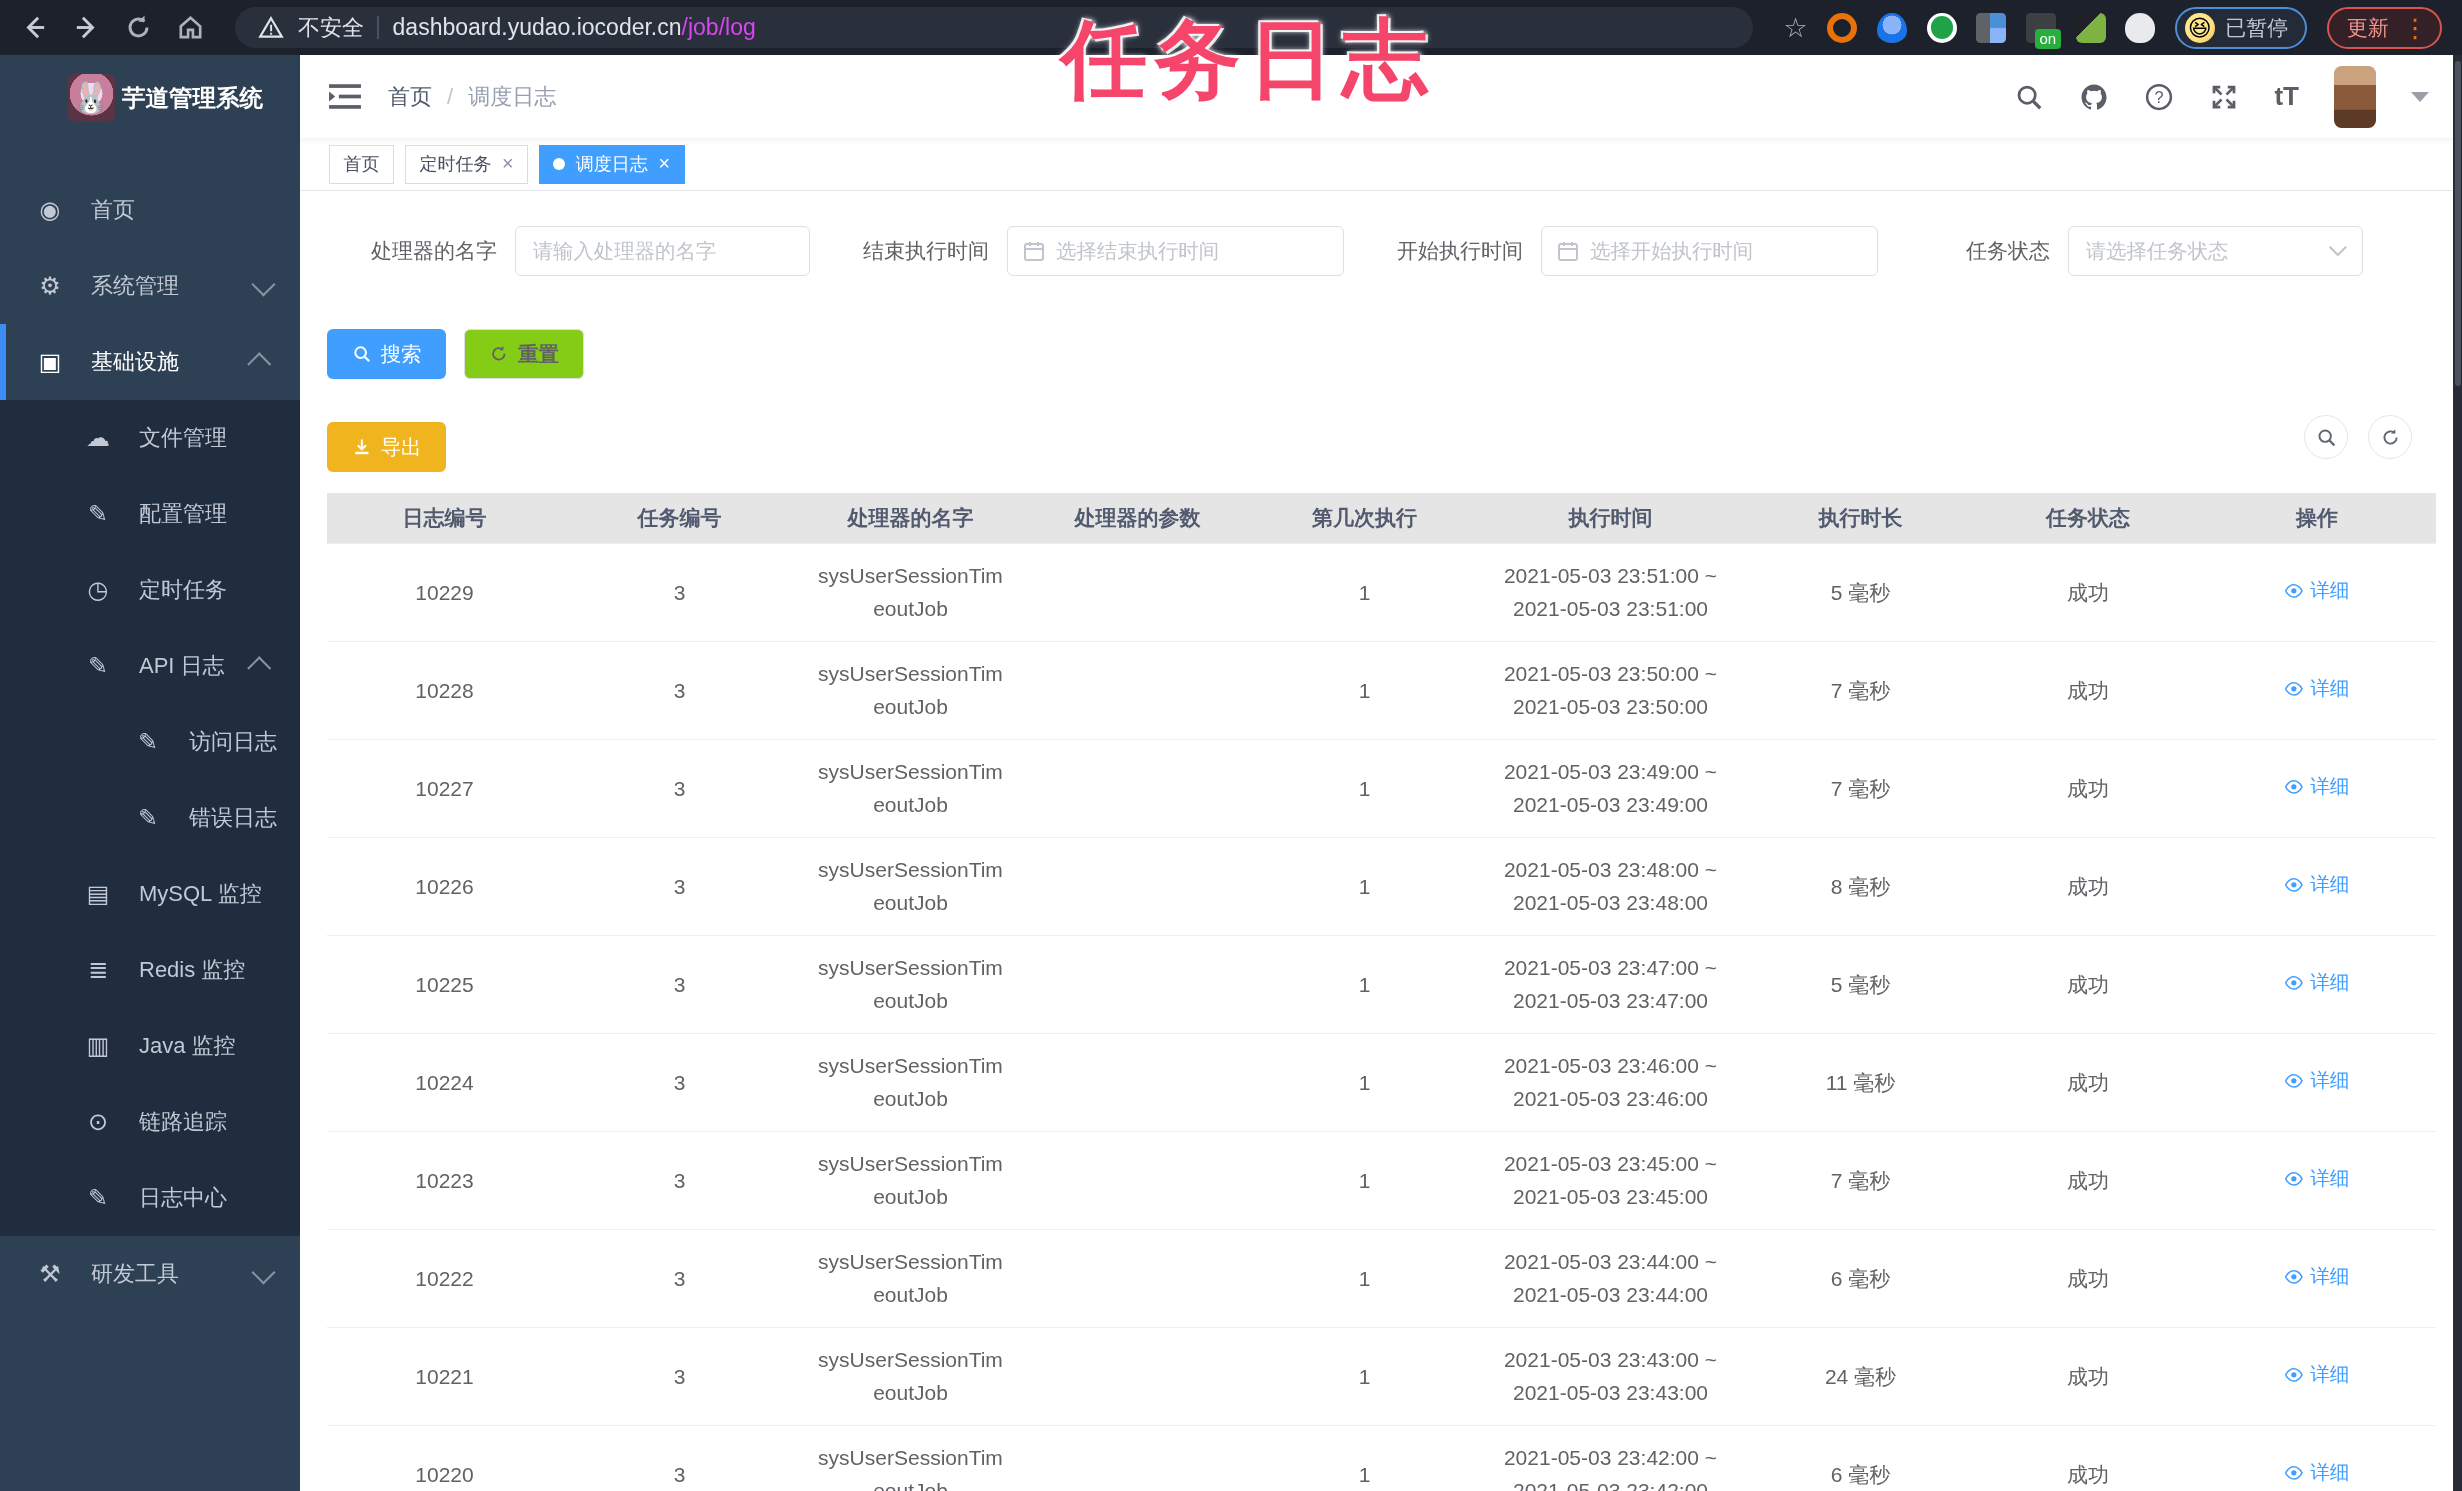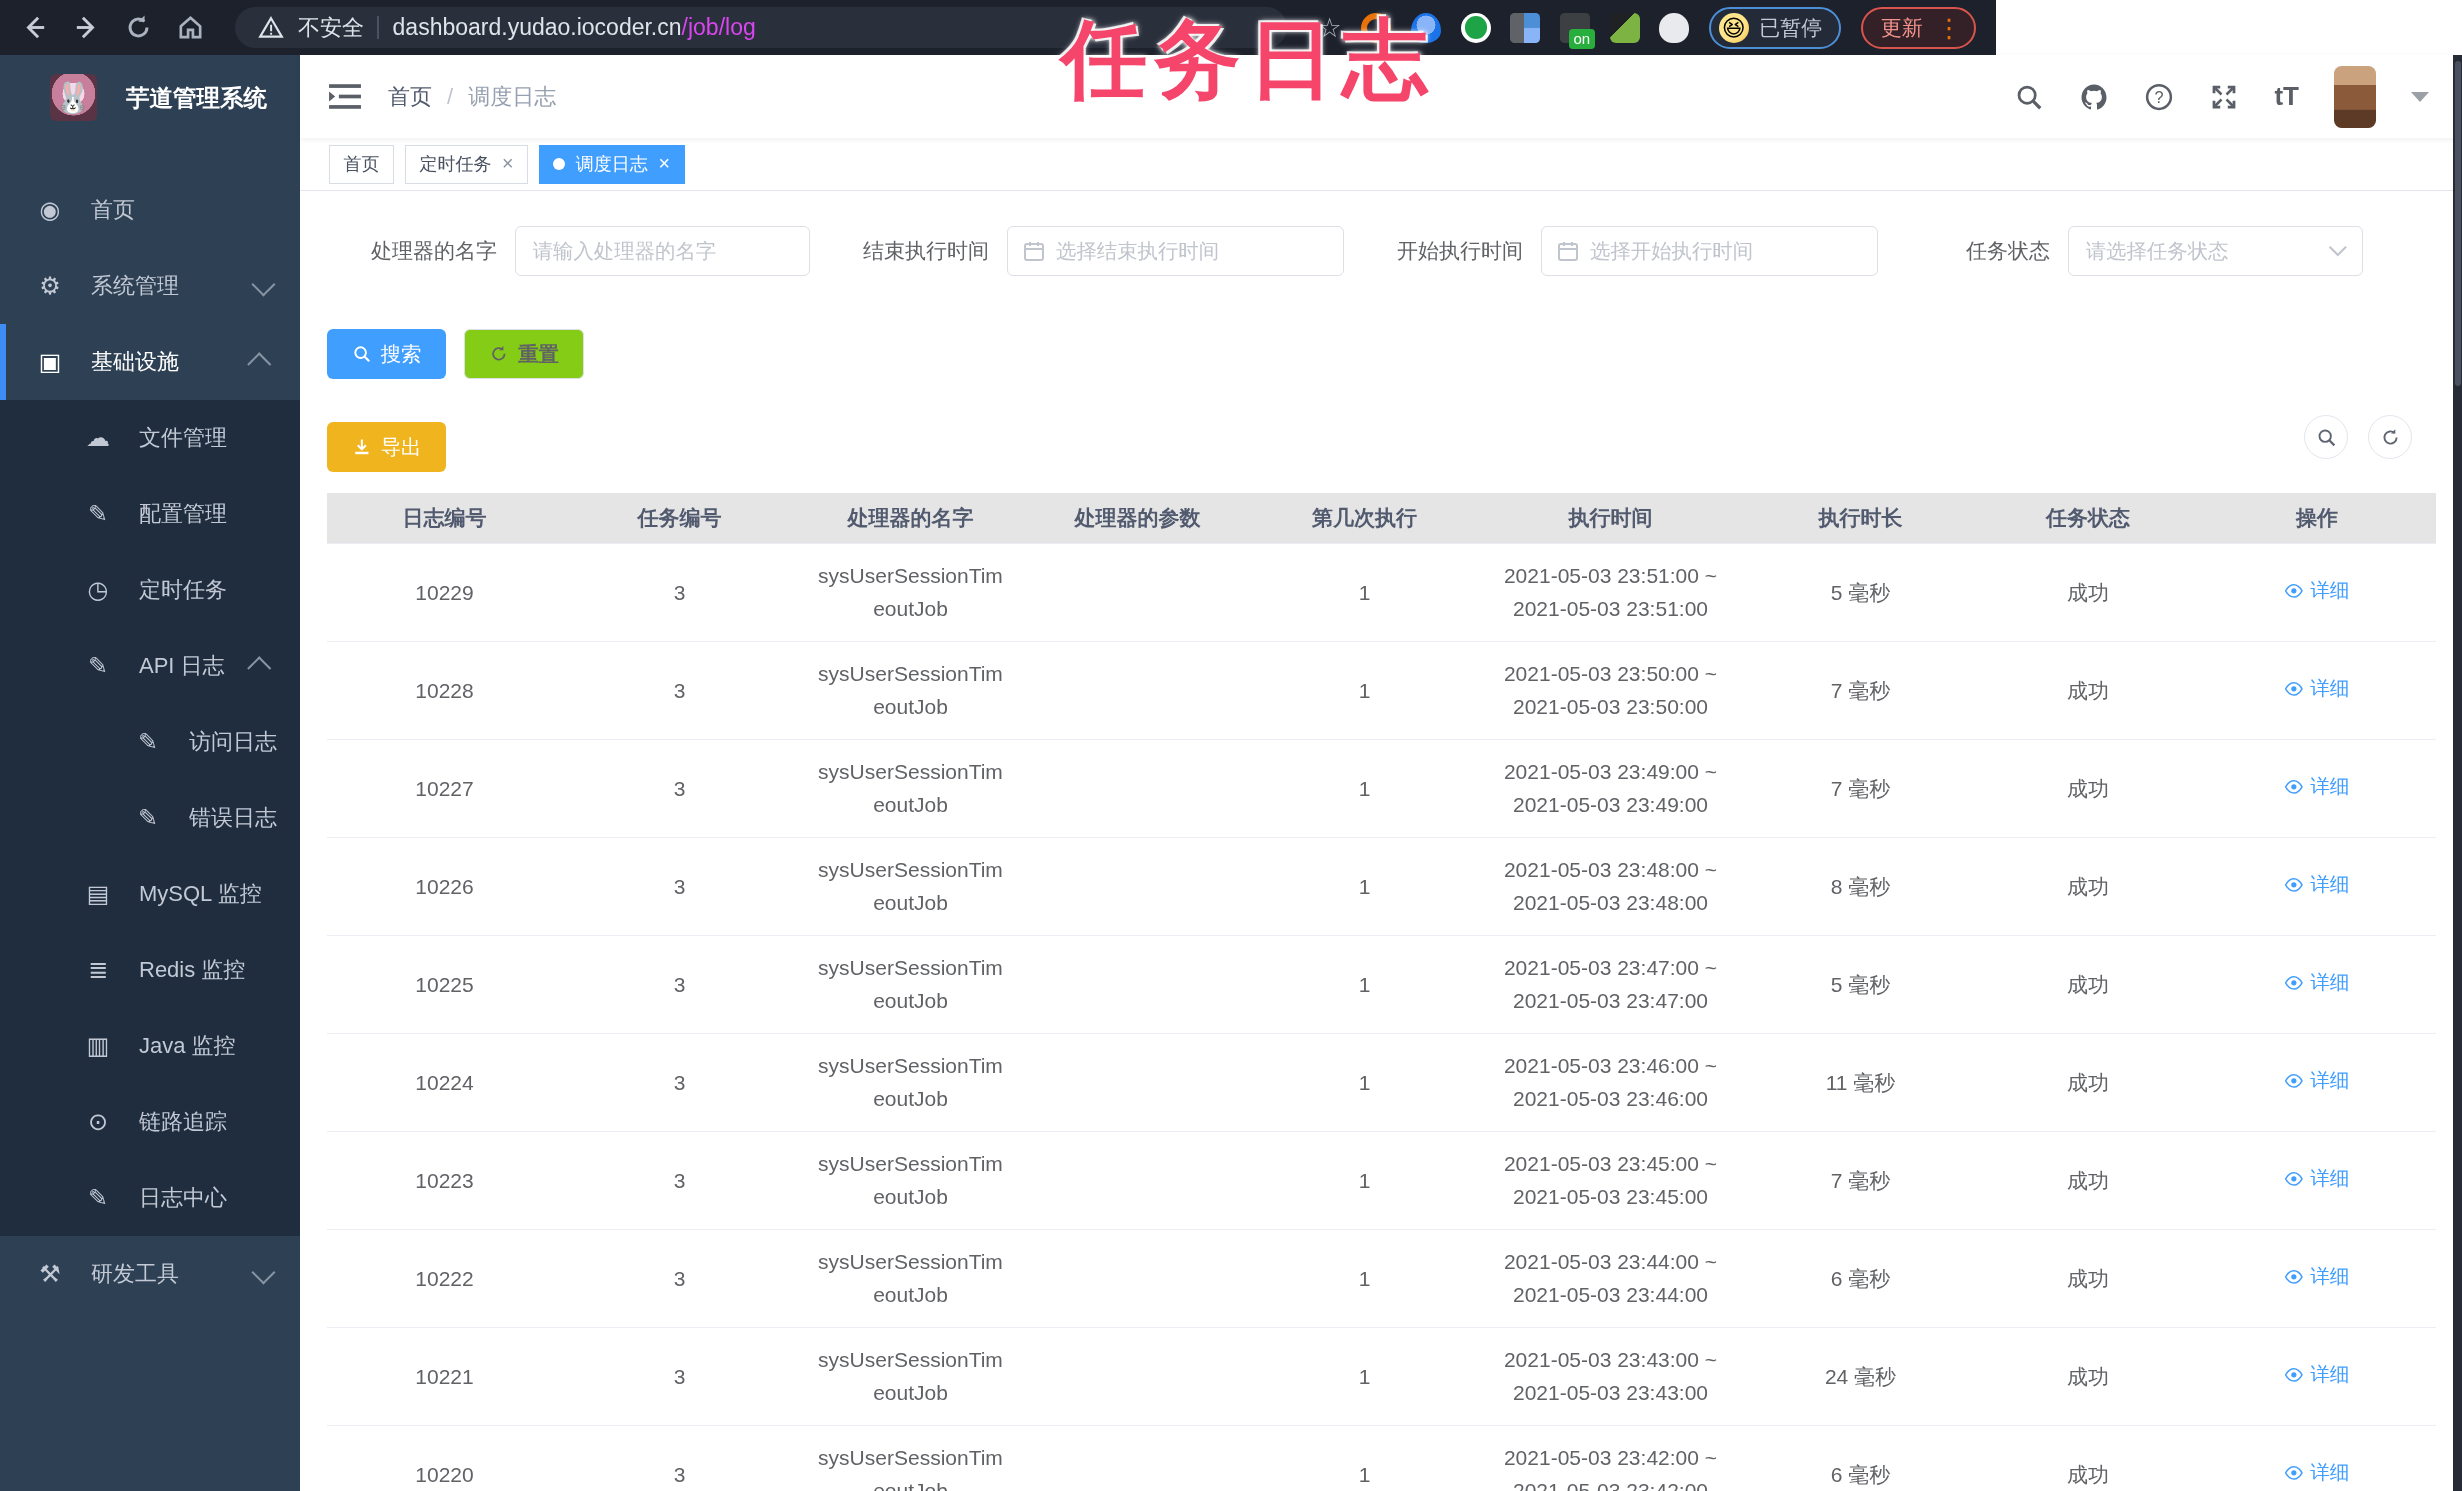--- a/index.html
+++ b/index.html
@@ -1,20 +1,20 @@
 <!DOCTYPE html>
 <html style="font-size:12px"><head>
 <meta charset="utf-8">
 <style>
   * { margin:0; padding:0; box-sizing:border-box; }
   html,body { width:2462px; height:1491px; overflow:hidden; }
   body { font-family:"Liberation Sans","DejaVu Sans",sans-serif; background:#fff; position:relative; }
 
   
-  .chrome { position:absolute; top:0; left:0; width:1996px; height:55px; background:#1d212c;
+  .chrome { position:absolute; top:0; left:0; width:2462px; height:55px; background:#1d212c;
             display:flex; align-items:center; padding:0 19.7px; gap:23px; z-index:40; }
   .chrome svg { display:block; }
   .nav-ic { width:29px; height:29px; flex:0 0 auto; cursor:pointer; }
   .url-pill { flex:1 1 auto; height:41px; background:#2a2f3c; border-radius:20.4px; display:flex;
               align-items:center; padding:0 23px; gap:13.6px; margin:0 7.6px; min-width:0; }
   .sec-label { color:#dfe3ea; font-size:22px; white-space:nowrap; }
   .pill-div { width:1.5px; height:23px; background:#4a5160; }
   .url-text { font-size:23px; color:#dfe3ea; white-space:nowrap; overflow:hidden; }
   .url-text .path { color:#d946ef; }
   .ext-row { display:flex; align-items:center; gap:19.7px; flex:0 0 auto; }
@@ -43,21 +43,21 @@
   
   .overlay-title { position:absolute; left:1061px; top:1.5px; z-index:60; font-size:86px; font-weight:bold;
                    color:#f5456b; letter-spacing:7.6px; white-space:nowrap; pointer-events:none;
                    text-shadow:0 0 4.5px #fff,0 0 7.6px #fff,2.3px 2.3px 0 rgba(255,255,255,.85),-2.3px -2.3px 0 rgba(255,255,255,.85); }
 
   
   .app { position:absolute; top:55px; left:0; width:2462px; height:1437px; display:flex; }
 
   
   .sidebar { width:300px; flex:0 0 300px; background:#2e4054; color:#c2c9d4; overflow:hidden; }
-  .logo-row { height:85px; display:flex; align-items:center; gap:29px; padding-left:50px; cursor:pointer; }
+  .logo-row { height:85px; display:flex; align-items:center; gap:7px; padding-left:28px; cursor:pointer;margin-left:40px; }
   .logo-img { width:47px; height:47px; border-radius:6px; flex:0 0 auto;
               background:radial-gradient(circle at 50% 42%,#f6d8e8 0 30%,#c77f9b 31% 60%,#5a3344 61% 100%); position:relative; }
   .logo-img::after { content:"🐰"; position:absolute; inset:0; text-align:center; font-size:30px; line-height:47px; }
   .app-title { color:#fff; font-size:23.5px; font-weight:bold; white-space:nowrap; }
   .menu { margin-top:32px; }
   .m-item { height:76px; display:flex; align-items:center; gap:26px; padding:0 30px 0 35px;
             font-size:22px; cursor:pointer; white-space:nowrap; position:relative; }
   .m-item .glyph { width:30px; text-align:center; font-size:24px; flex:0 0 auto; }
   .m-item .lbl { flex:1 1 auto; }
   .m-item.lv2 { padding-left:83px; }

